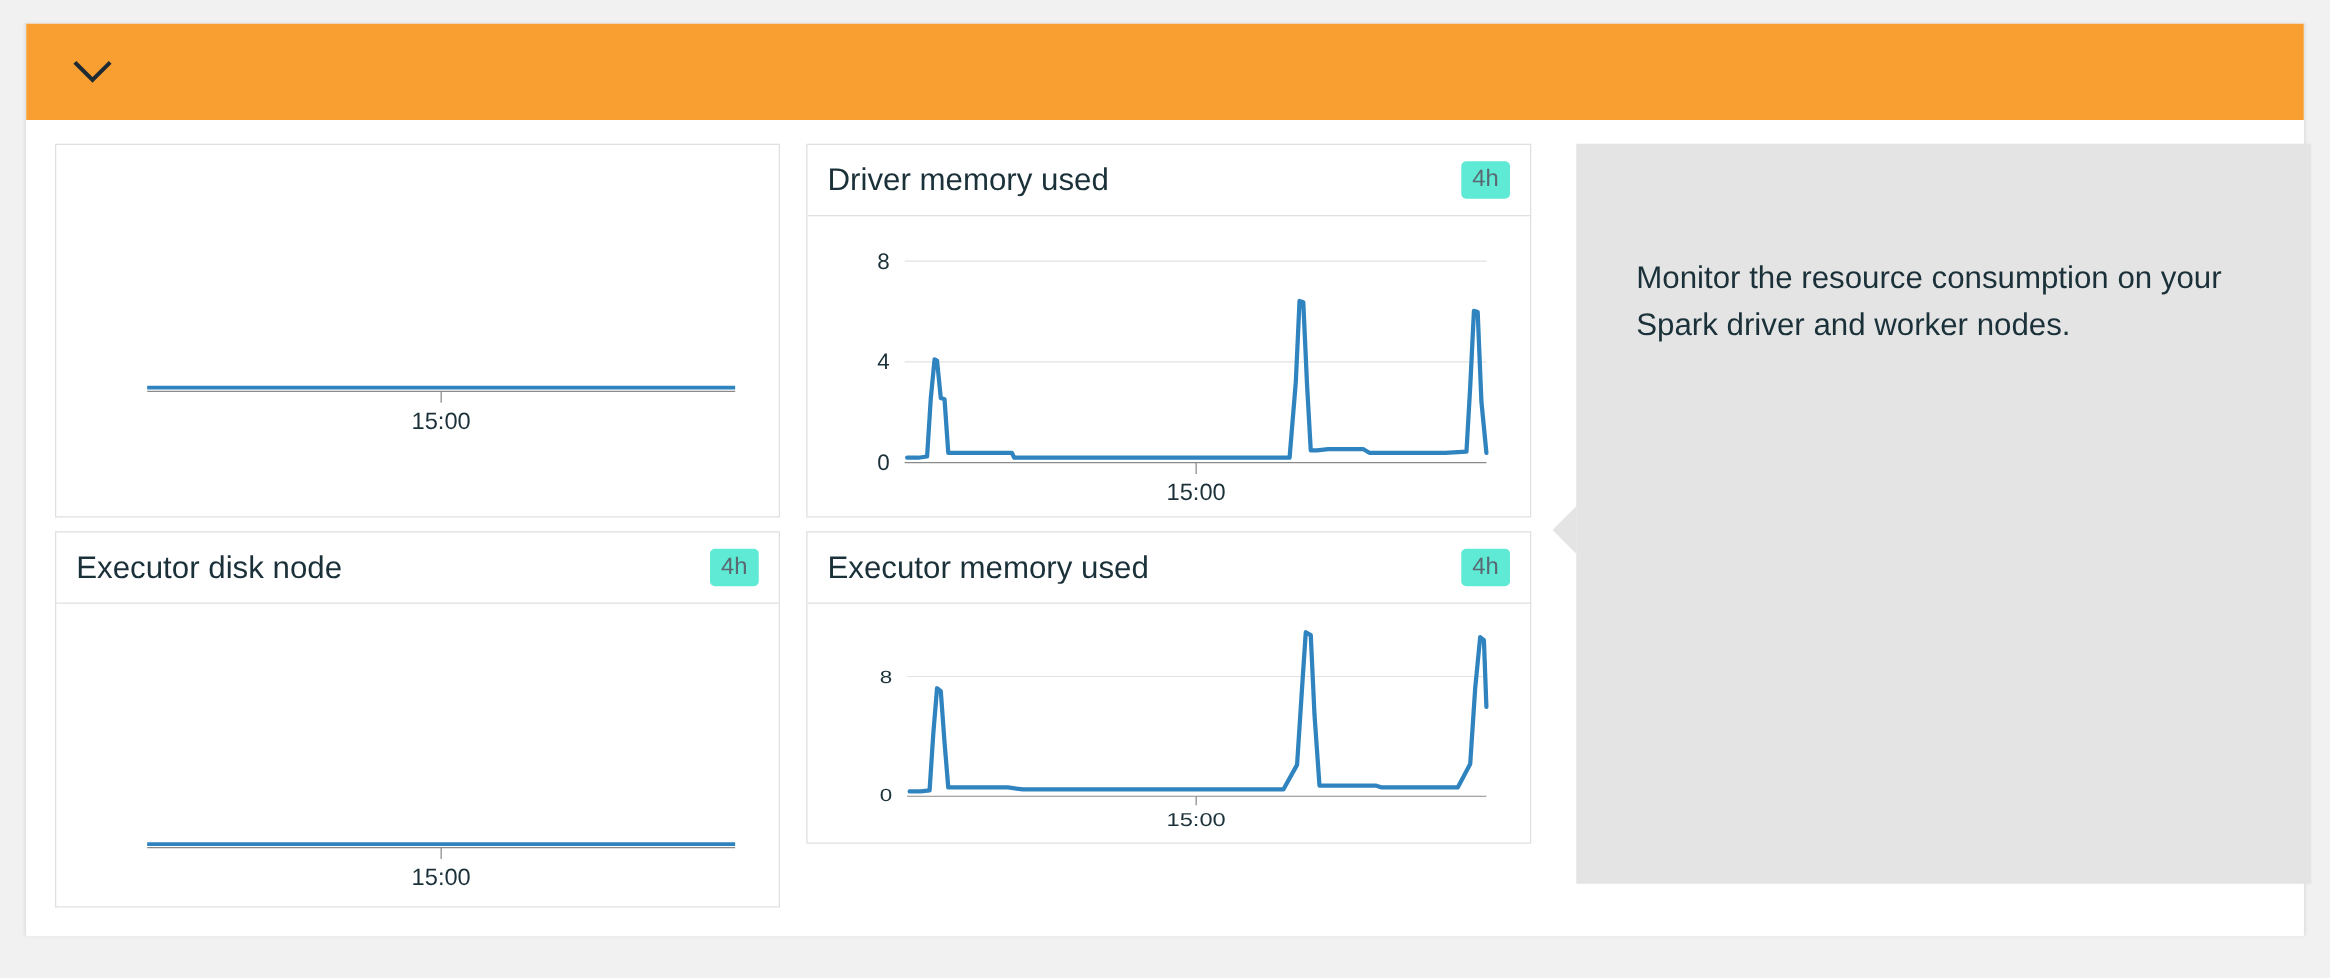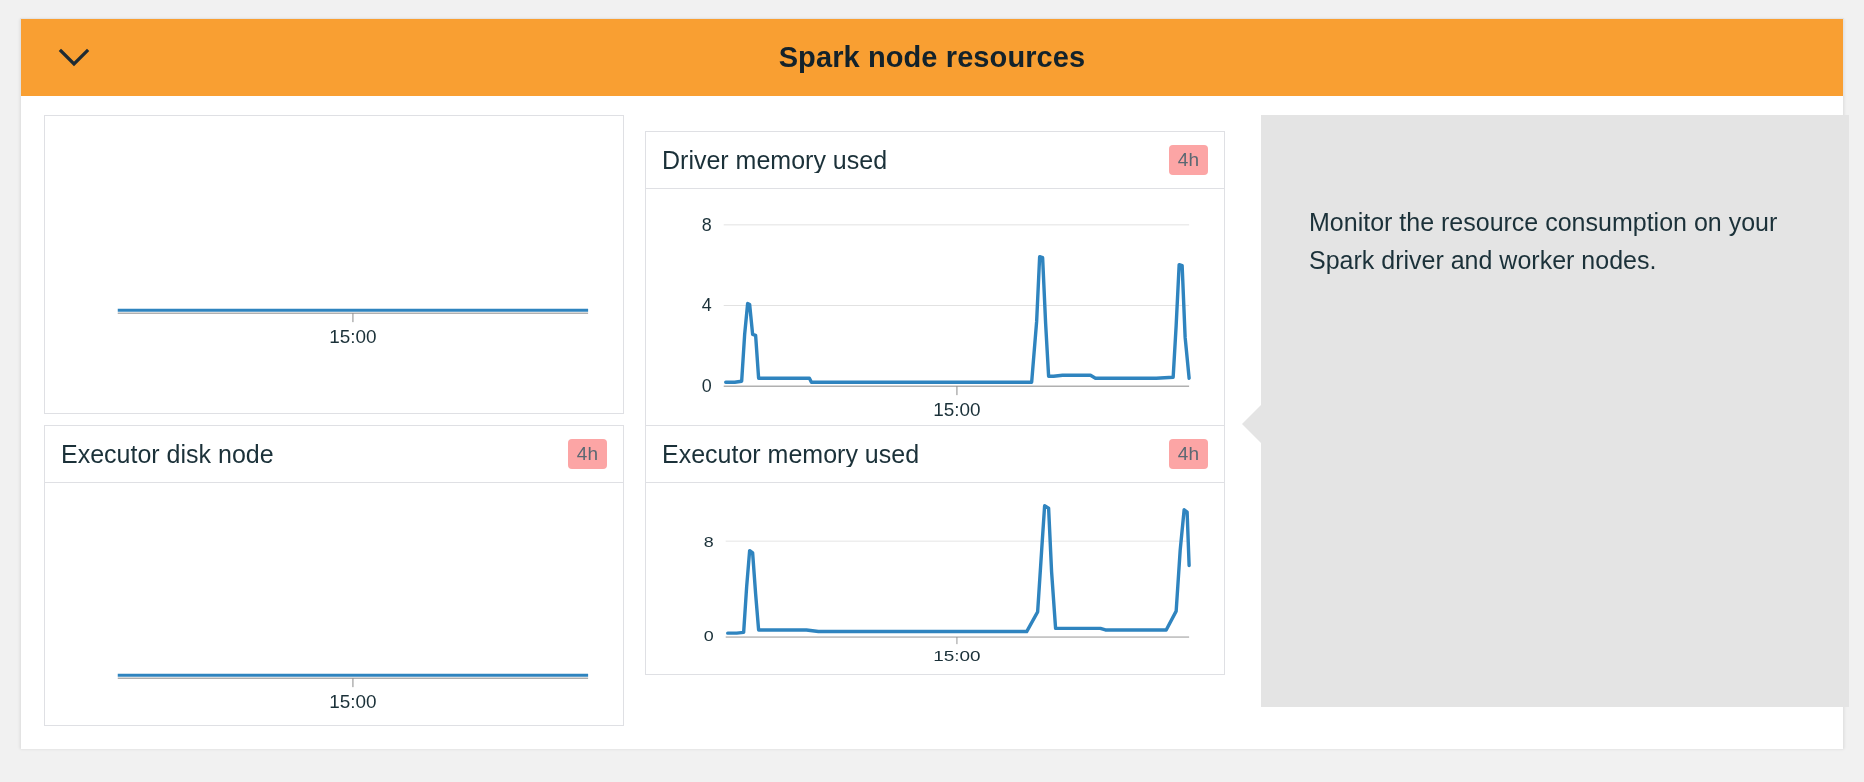--- a/index.html
+++ b/index.html
@@ -83,21 +83,21 @@
     top: 19px;
     width: 1170px;
     height: 612px;
   }
   .chart-card {
     position: absolute;
     background: #ffffff;
     border: 1px solid #dfe0e4;
   }
   .chart-card.c00 { left: 0;     top: 0;     width: 580px; height: 299px; }
-  .chart-card.c01 { left: 601px; top: 16px;     width: 580px; height: 299px; }
+  .chart-card.c01 { left: 601px; top: 0;     width: 580px; height: 299px; }
   .chart-card.c10 { left: 0;     top: 310px; width: 580px; height: 301px; }
   .chart-card.c11 { left: 601px; top: 310px; width: 580px; height: 250px; }
 
   .chart-head {
     position: relative;
     height: 57px;
     border-bottom: 1px solid #dfe0e4;
     display: flex;
     align-items: center;
     padding: 0 16px 0 16px;
@@ -106,21 +106,21 @@
     font-size: 25px;
     color: #1b3139;
     font-weight: 400;
     line-height: 1;
     flex: 1 1 auto;
     white-space: nowrap;
     overflow: hidden;
   }
   .range-badge {
     flex: 0 0 auto;
-    background: #fca5a5;
+    background: #5eead4;
     color: #5a6872;
     font-size: 19px;
     border-radius: 4px;
     padding: 5px 9px 6px 9px;
     line-height: 1;
   }
   .range-badge.hidden { visibility: hidden; }
 
   .chart-plot {
     position: relative;
@@ -175,21 +175,20 @@
 <div id="root">
 
   <div class="card">
 
     <div class="panel-header">
       <button class="chevron-btn" aria-label="collapse">
         <svg width="32" height="20" viewBox="0 0 32 20">
           <path d="M3 3 L16 16 L29 3" fill="none" stroke="#1f2b33" stroke-width="3.2" stroke-linecap="square" stroke-linejoin="miter"></path>
         </svg>
       </button>
-      <div class="panel-title">Spark node resources</div>
     </div>
 
     <div class="panel-body">
 
       <div class="charts-grid">
 
         <div class="chart-card c00">
           <div class="chart-plot">
             <svg viewBox="0 0 580 241" preserveAspectRatio="none">
               <g>

